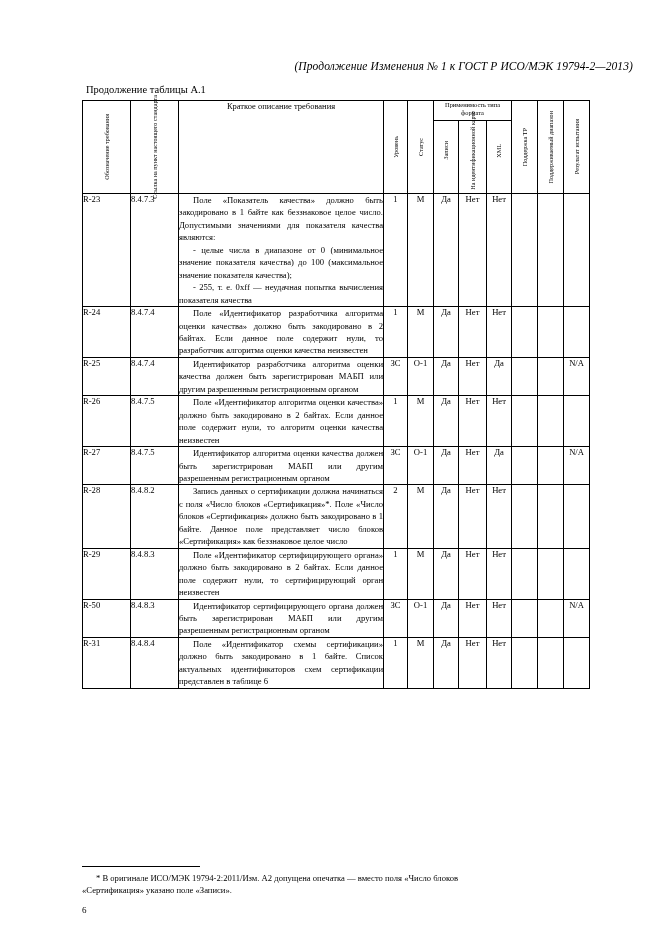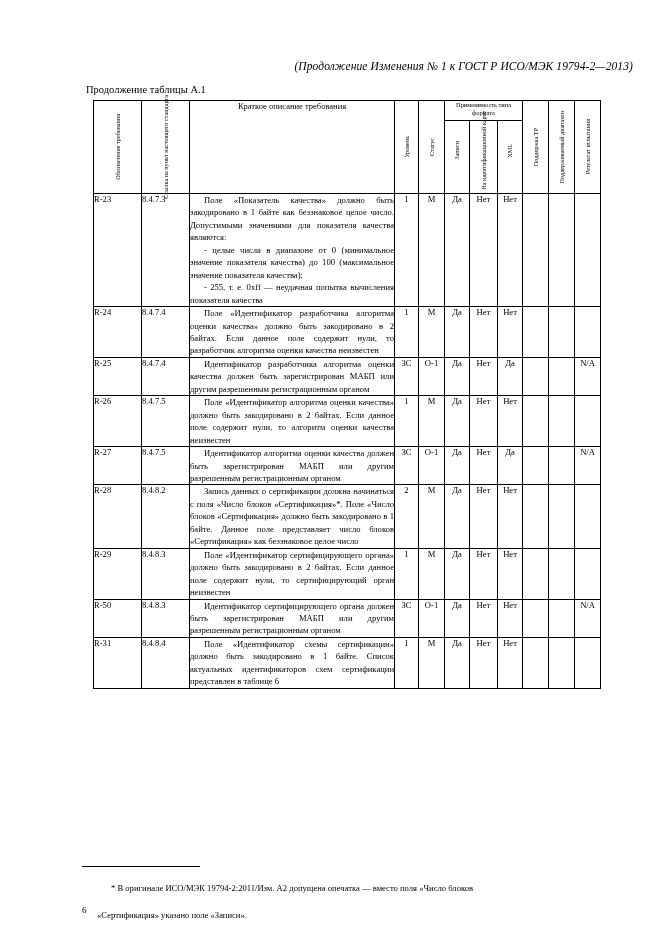--- a/index.html
+++ b/index.html
@@ -35,21 +35,21 @@
   .table-caption {
     position: absolute;
     top: 84px;
     left: 86px;
     font-family: "Liberation Serif", serif;
     font-size: 10.5px;
   }
   table.main {
     position: absolute;
     top: 100px;
-    left: 93px;
+    left: 82px;
     width: 499px;
     border-collapse: collapse;
     table-layout: fixed;
   }
   table.main td, table.main th {
     border: 1px solid #000000;
     vertical-align: top;
     padding: 0;
     font-weight: normal;
   }
@@ -124,21 +124,21 @@
     font-size: 8.6px;
     line-height: 1.45;
     text-align: justify;
   }
   .footnote .rule {
     width: 118px;
     border-top: 1px solid #000000;
     margin-bottom: 5px;
   }
   .footnote p {
-    margin: 15px;
+    margin: 0;
   }
   .footnote p.first {
     text-indent: 14px;
   }
   .page-number {
     position: absolute;
     left: 82px;
     top: 905px;
     font-size: 9px;
   }

